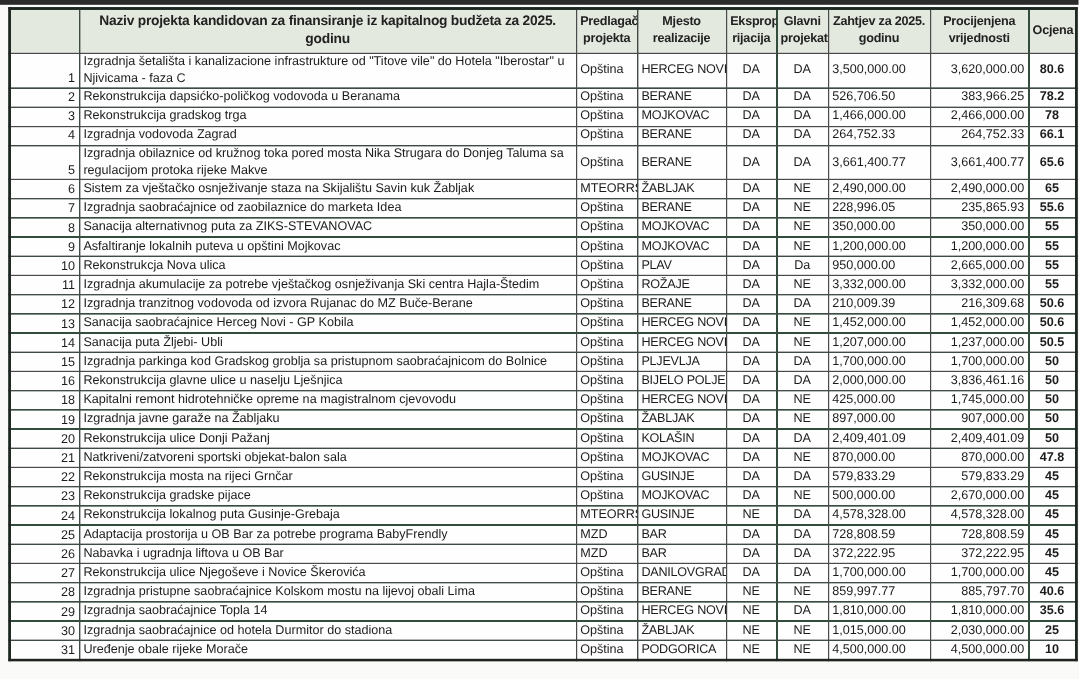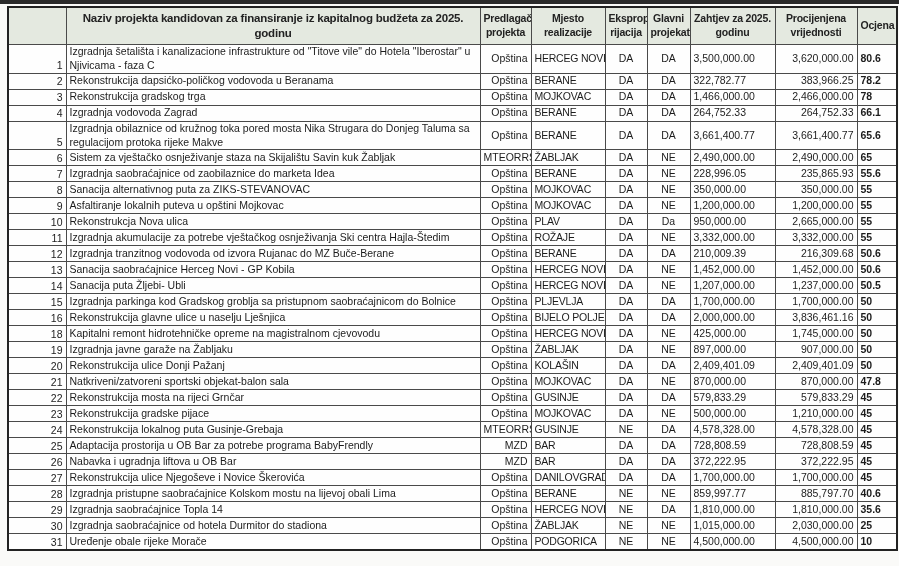--- a/index.html
+++ b/index.html
@@ -47,27 +47,27 @@
     vertical-align: middle;
     height: 36px;
     font-size: 10.5px;
     letter-spacing: -0.2px;
     color: #222;
   }
   thead th.col-name { font-size: 11.5px; }
   tbody td { height: 15px; vertical-align: middle; background: #fefefe; }
   td.col-num   { text-align: right; vertical-align: bottom; font-size: 10.5px; }
   td.col-name  { text-align: left; font-size: 10.5px; }
-  td.col-prop  { text-align: right; white-space: nowrap; font-size: 10.3px; }
+  td.col-prop  { text-align: left; white-space: nowrap; font-size: 10.3px; }
   td.col-loc   { text-align: left; white-space: nowrap; font-size: 10.3px; letter-spacing: -0.2px; margin-left: 22px; }
   td.col-exp   { text-align: center; }
   td.col-main  { text-align: center; }
   td.col-req   { text-align: left; white-space: nowrap; }
   td.col-est   { text-align: right; white-space: nowrap; }
-  td.col-score { text-align: left; font-weight: bold; white-space: nowrap; }
+  td.col-score { text-align: center; font-weight: bold; white-space: nowrap; }
   col.c-num   { width: 58px; }
   col.c-name  { width: 414px; }
   col.c-prop  { width: 51px; }
   col.c-loc   { width: 74px; }
   col.c-exp   { width: 42px; }
   col.c-main  { width: 43px; }
   col.c-req   { width: 85px; }
   col.c-est   { width: 82px; }
   col.c-score { width: 40px; }
 </style>
@@ -114,21 +114,21 @@
           <td class="col-est">3,620,000.00</td>
           <td class="col-score">80.6</td>
         </tr>
         <tr>
           <td class="col-num">2</td>
           <td class="col-name">Rekonstrukcija dapsićko-poličkog vodovoda u Beranama</td>
           <td class="col-prop">Opština</td>
           <td class="col-loc">BERANE</td>
           <td class="col-exp">DA</td>
           <td class="col-main">DA</td>
-          <td class="col-req">322,782.77</td>
+          <td class="col-req">526,706.50</td>
           <td class="col-est">383,966.25</td>
           <td class="col-score">78.2</td>
         </tr>
         <tr>
           <td class="col-num">3</td>
           <td class="col-name">Rekonstrukcija gradskog trga</td>
           <td class="col-prop">Opština</td>
           <td class="col-loc">MOJKOVAC</td>
           <td class="col-exp">DA</td>
           <td class="col-main">DA</td>
@@ -335,21 +335,21 @@
           <td class="col-score">45</td>
         </tr>
         <tr>
           <td class="col-num">23</td>
           <td class="col-name">Rekonstrukcija gradske pijace</td>
           <td class="col-prop">Opština</td>
           <td class="col-loc">MOJKOVAC</td>
           <td class="col-exp">DA</td>
           <td class="col-main">NE</td>
           <td class="col-req">500,000.00</td>
-          <td class="col-est">1,210,000.00</td>
+          <td class="col-est">2,670,000.00</td>
           <td class="col-score">45</td>
         </tr>
         <tr>
           <td class="col-num">24</td>
           <td class="col-name">Rekonstrukcija lokalnog puta Gusinje-Grebaja</td>
           <td class="col-prop">MTEORRS</td>
           <td class="col-loc">GUSINJE</td>
           <td class="col-exp">NE</td>
           <td class="col-main">DA</td>
           <td class="col-req">4,578,328.00</td>

